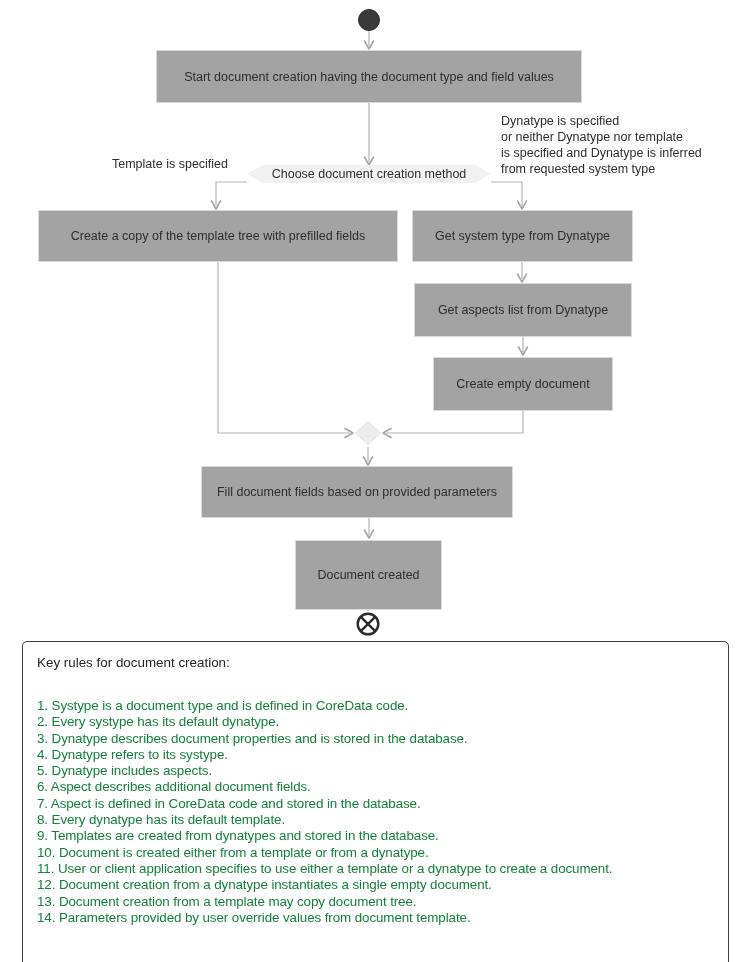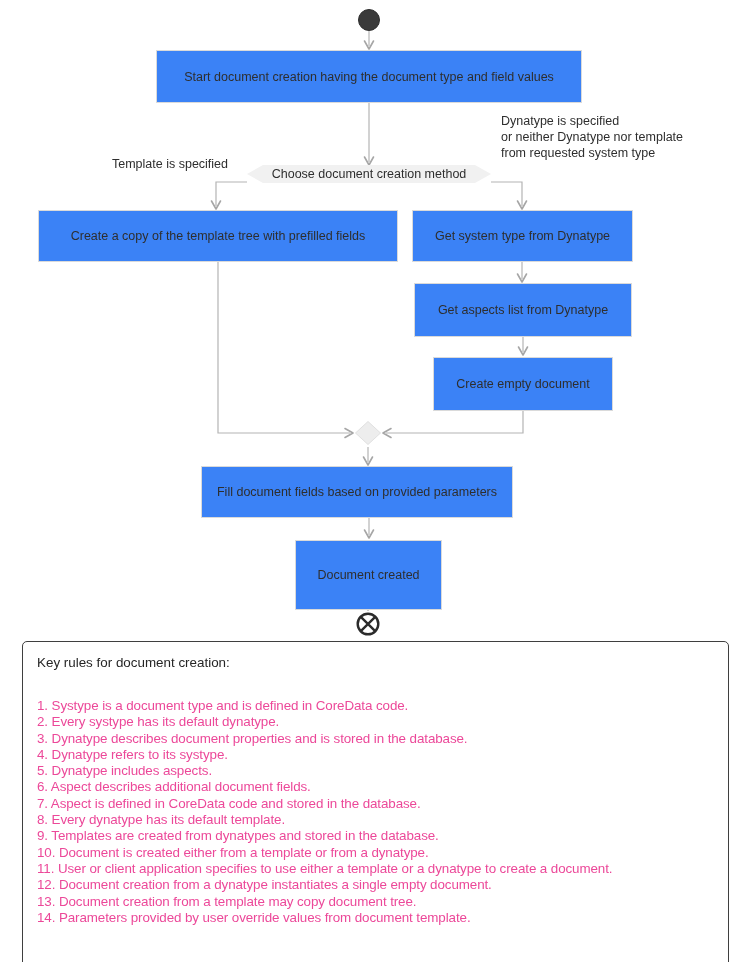--- a/index.html
+++ b/index.html
@@ -3,21 +3,21 @@
 <meta charset="utf-8">
 <style>
   html,body { margin:0; padding:0; background:#ffffff; }
   #canvas {
     position:relative; width:752px; height:962px; background:#ffffff;
     font-family:"Liberation Sans", sans-serif; color:#2e2e2e; overflow:hidden;
   }
   #connectors { position:absolute; left:0; top:0; width:752px; height:962px; }
   .anode {
     position:absolute; box-sizing:border-box;
-    background:#3b82f6; border:1px solid #dadada;
+    background:#a3a3a3; border:1px solid #dadada;
     display:flex; align-items:center; justify-content:center;
     font-size:12.5px; color:#2e2e2e; text-align:center; white-space:nowrap;
   }
   .hexnode {
     position:absolute; box-sizing:border-box; background:#f1f1f1;
     display:flex; align-items:center; justify-content:center;
     font-size:12.5px; color:#2e2e2e; white-space:nowrap;
     clip-path: polygon(16px 0%, calc(100% - 16px) 0%, 100% 50%, calc(100% - 16px) 100%, 16px 100%, 0% 50%);
   }
   .edge-label {
@@ -25,21 +25,21 @@
   }
   #notes-box {
     position:absolute; left:22px; top:641px; width:707px; height:369px;
     box-sizing:border-box; background:#ffffff; border:1.5px solid #3f3f3f;
     border-radius:5px; overflow:hidden;
   }
   .notes-title {
     padding:13px 14px 0 14px; font-size:13.4px; line-height:16px; color:#262626;
   }
   .notes-rules { margin-top:27px; padding:0 14px; }
-  .rule-line { font-size:13.4px; line-height:16.3px; color:#ec4899; letter-spacing:-0.1px; white-space:nowrap; }
+  .rule-line { font-size:13.4px; line-height:16.3px; color:#15803d; letter-spacing:-0.1px; white-space:nowrap; }
 </style>
 </head>
 <body>
 
 <div id="canvas">
 
   <svg id="connectors" viewBox="0 0 752 962" xmlns="http://www.w3.org/2000/svg">
     <g stroke="#b4b4b4" stroke-width="1.2" fill="none">
       <path d="M369 31 V46"></path>
       <path d="M369 103 V162"></path>
@@ -76,20 +76,21 @@
 
   <div class="anode" style="left:156px; top:50px; width:426px; height:53px;">Start document creation having the document type and field values</div>
 
   <div class="hexnode" style="left:247px; top:165px; width:244px; height:18px;">Choose document creation method</div>
 
   <div class="edge-label" style="left:112px; top:156px;">Template is specified</div>
 
   <div class="edge-label" style="left:501px; top:113px;">
     <div>Dynatype is specified</div>
     <div>or neither Dynatype nor template</div>
+    <div>is specified and Dynatype is inferred</div>
     <div>from requested system type</div>
   </div>
 
   <div class="anode" style="left:38px; top:210px; width:360px; height:52px;">Create a copy of the template tree with prefilled fields</div>
 
   <div class="anode" style="left:412px; top:210px; width:221px; height:52px;">Get system type from Dynatype</div>
 
   <div class="anode" style="left:414px; top:283px; width:218px; height:54px;">Get aspects list from Dynatype</div>
 
   <div class="anode" style="left:433px; top:357px; width:180px; height:54px;">Create empty document</div>

